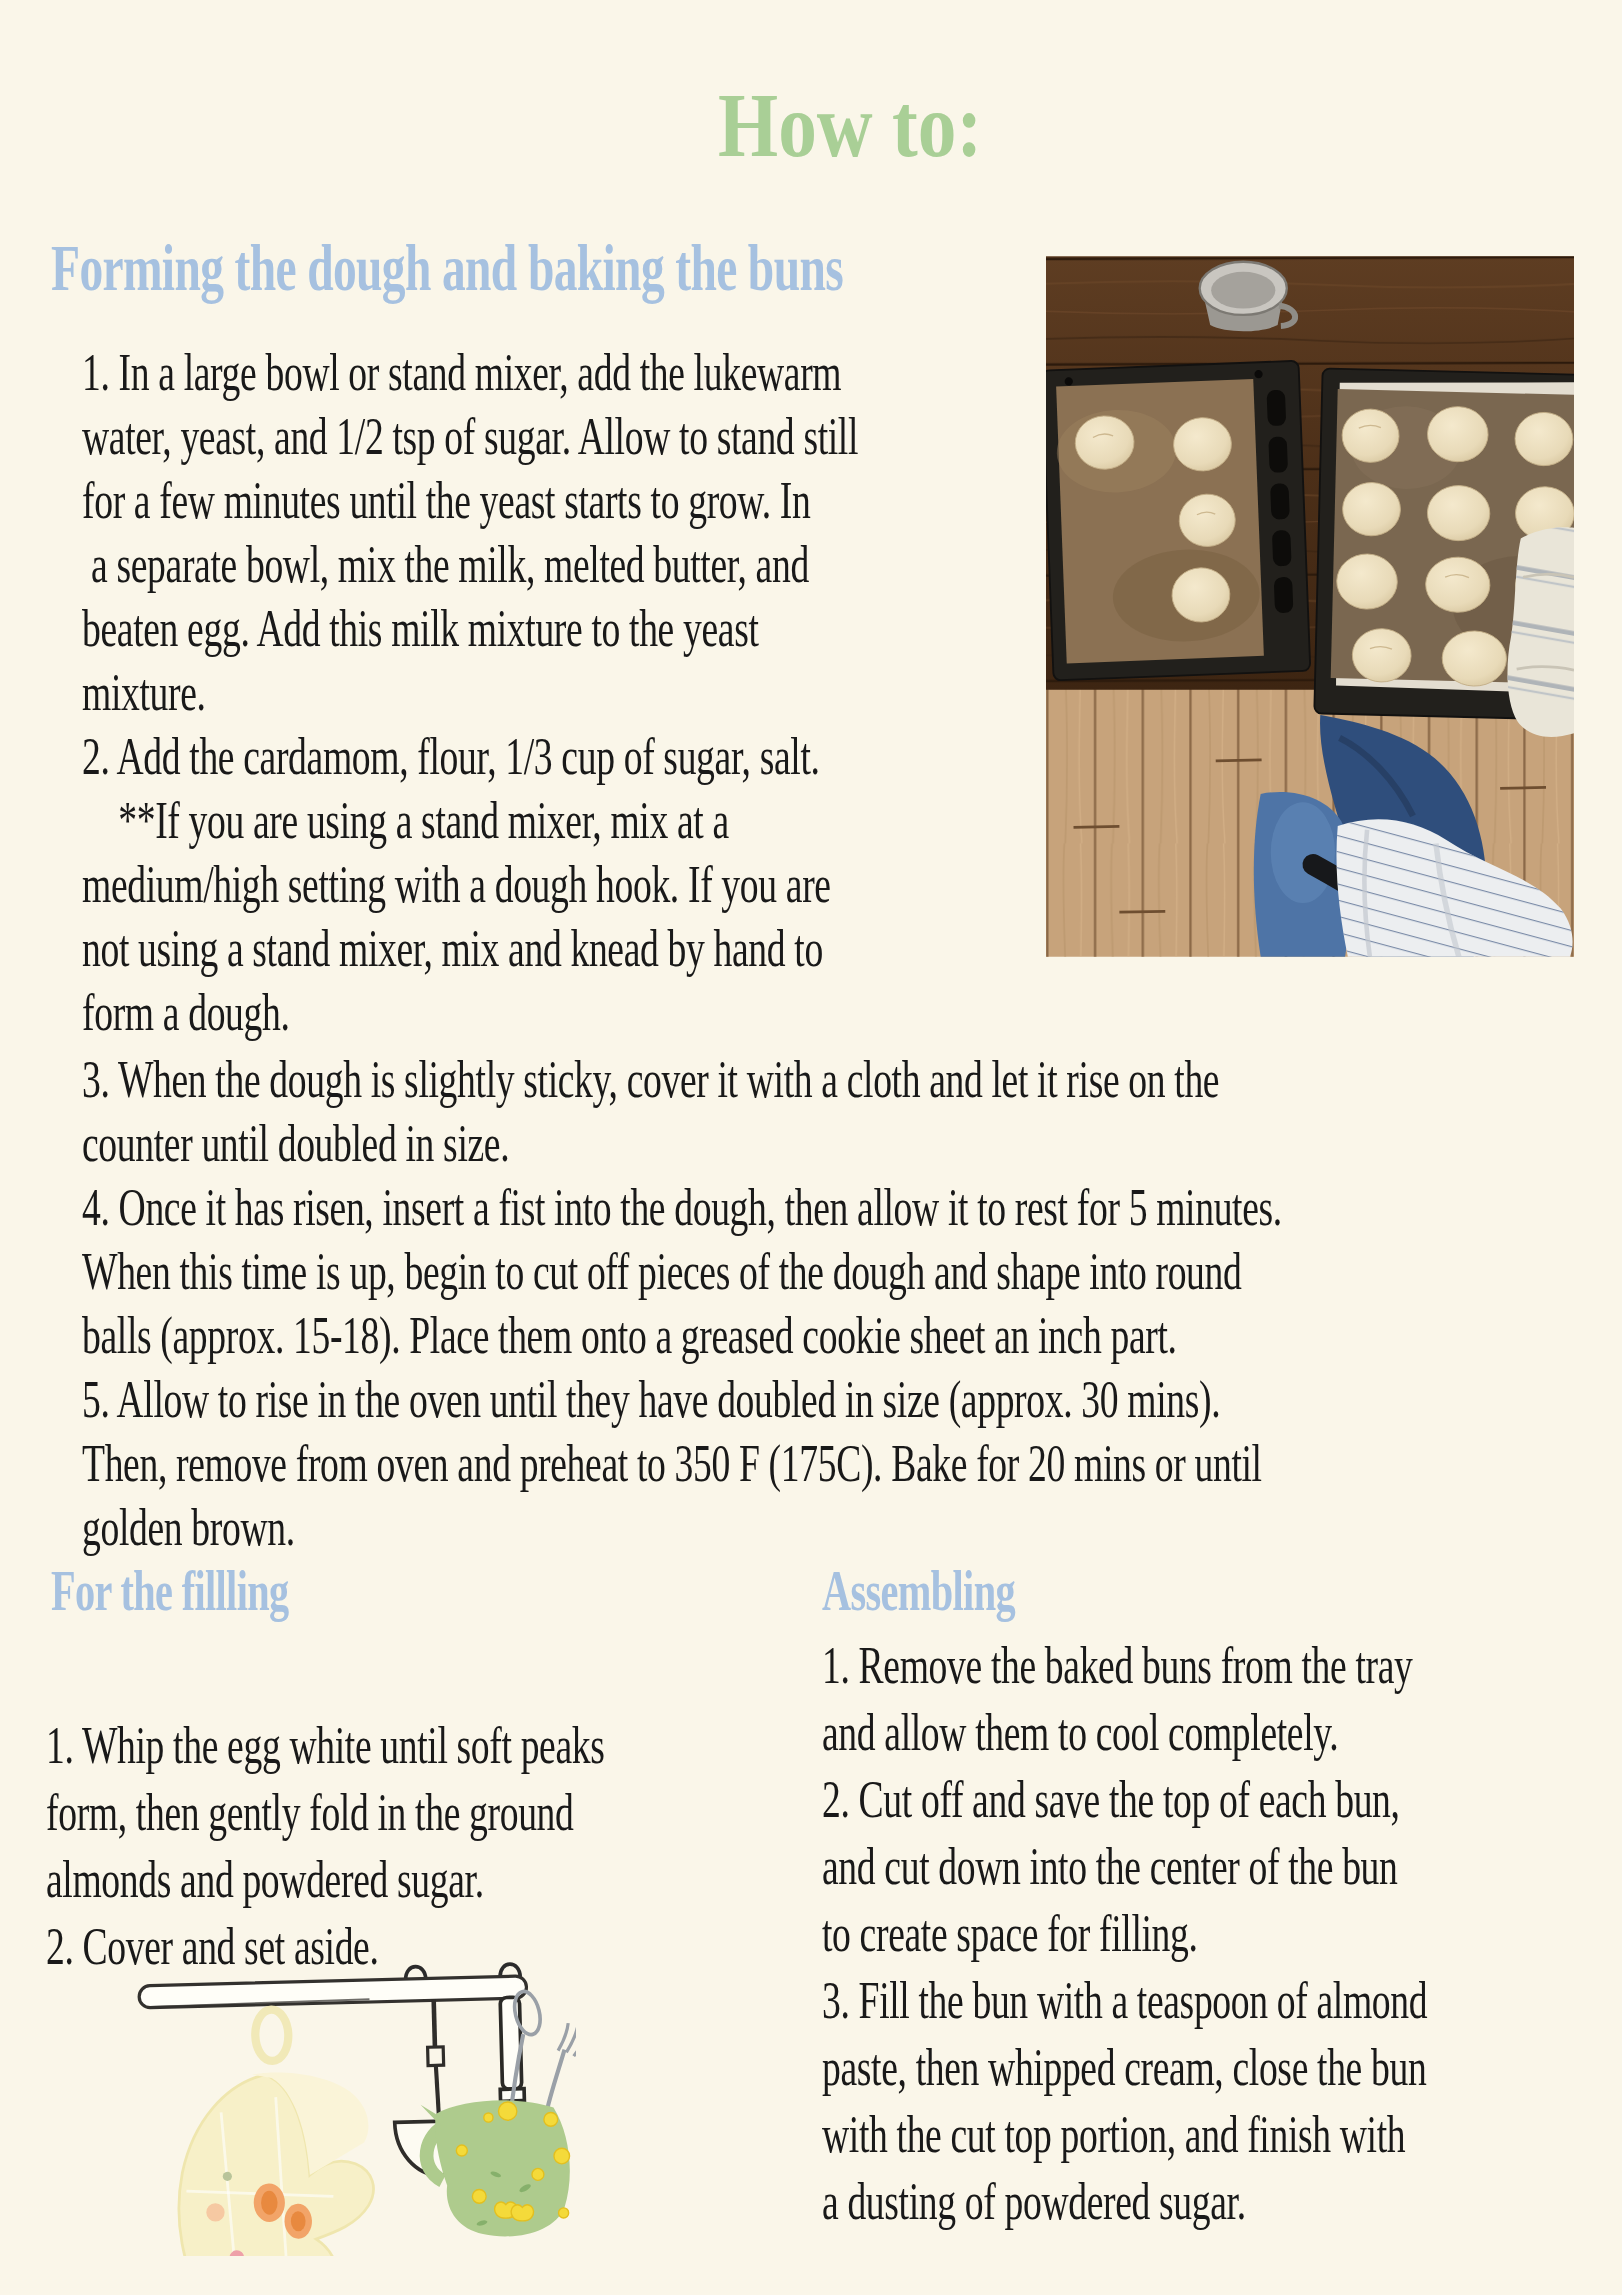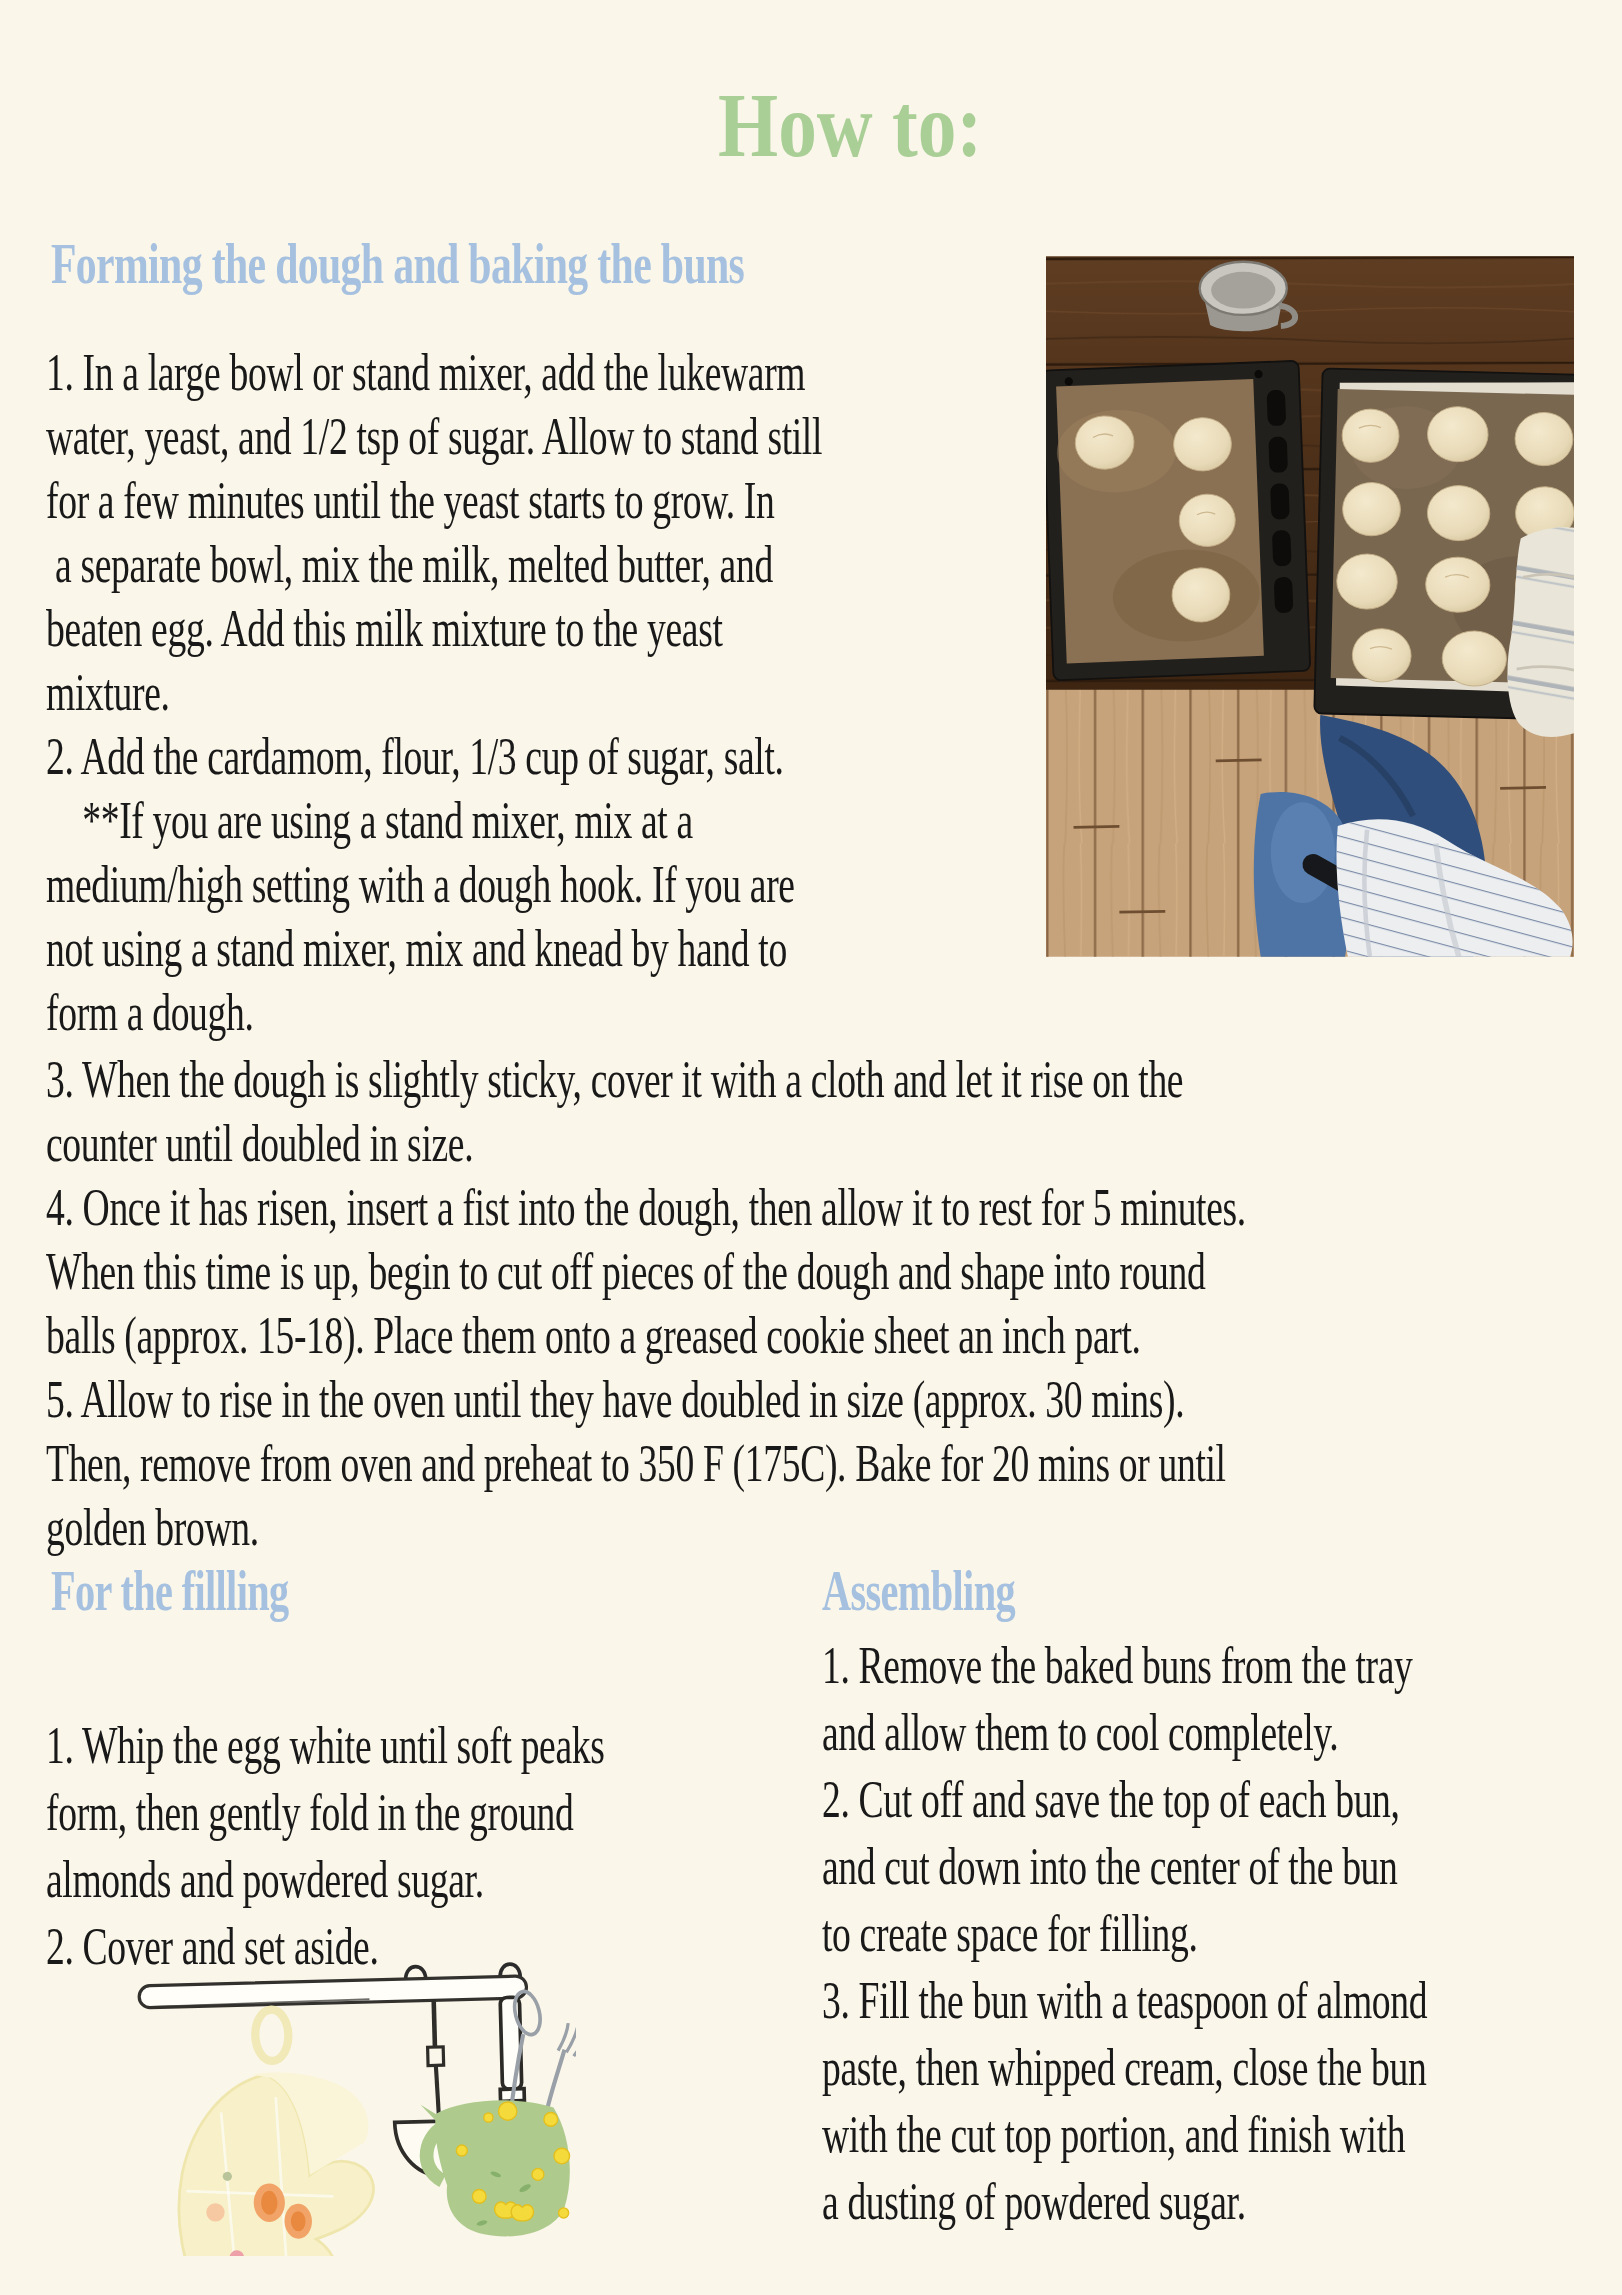--- a/index.html
+++ b/index.html
@@ -6,27 +6,27 @@
   body{
     width:1623px;height:2295px;position:relative;overflow:hidden;
     background:#faf6e9;
     font-family:"Liberation Serif","DejaVu Serif",serif;
     color:#191919;
   }
   .abs{position:absolute;}
   h1,h2{position:absolute;margin:0;font-weight:bold;line-height:1.1;}
   h1{font-size:91px;color:#a9cf96;}
   h2{color:#a6c1e0;}
-  .h-main{font-size:58px;}
+  .h-main{font-size:66px;}
   .h-sub{font-size:56px;}
   .cond{display:inline-block;transform:scaleX(0.72);transform-origin:0 50%;white-space:pre;letter-spacing:-0.9px;}
   .cond-t{display:inline-block;transform:scaleX(0.85);transform-origin:0 50%;}
   .lines{position:absolute;font-size:53px;}
   .line{white-space:pre;transform:scaleX(0.71);transform-origin:0 50%;letter-spacing:-0.5px;}
-  .nar{line-height:64px;}
+  .nar{line-height:64px;margin-left:36px;}
   .sub{line-height:67px;}
   .photo{position:absolute;left:1046px;top:256px;width:528px;height:701px;overflow:hidden;}
   .illus{position:absolute;left:112px;top:1958px;width:464px;height:298px;}
   svg{display:block;}
 </style>
 </head>
 <body>
 
 <h1 class="abs" style="left:718px;top:76px;"><span class="cond-t">How to:</span></h1>
 

